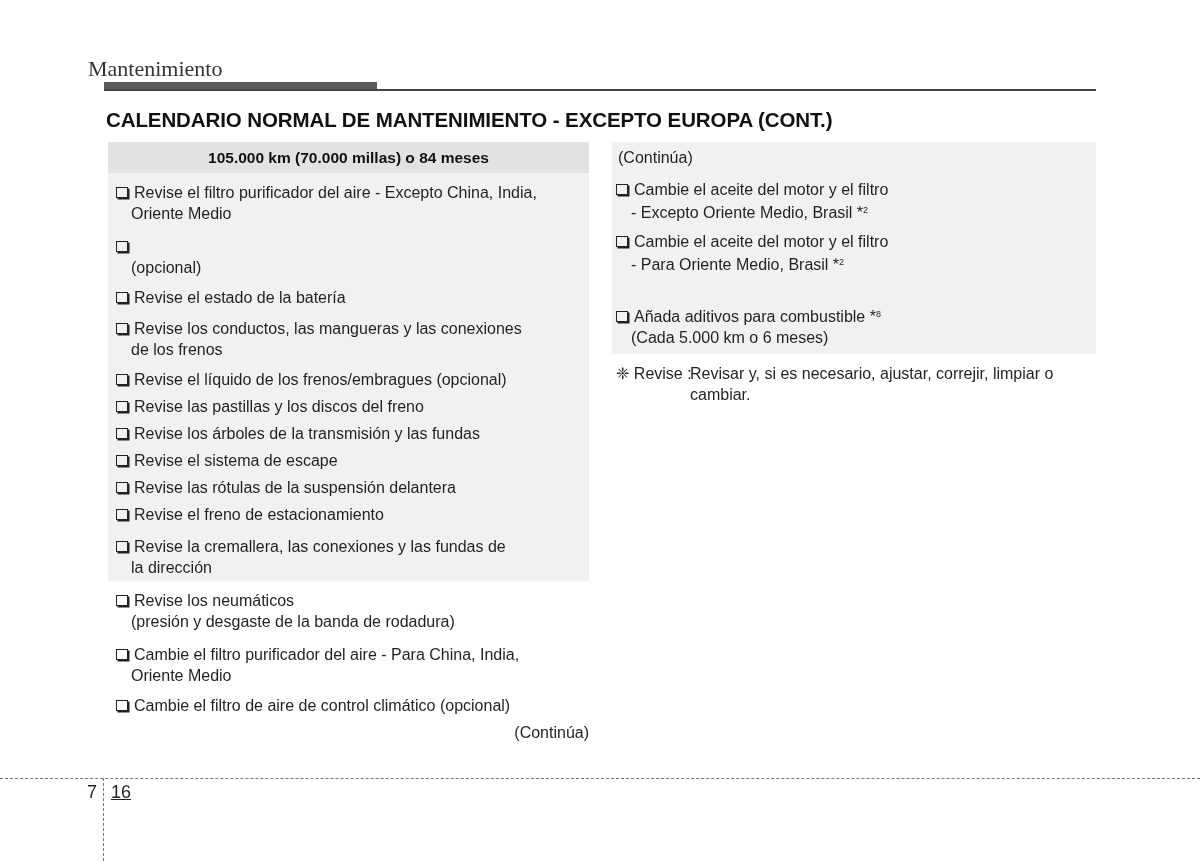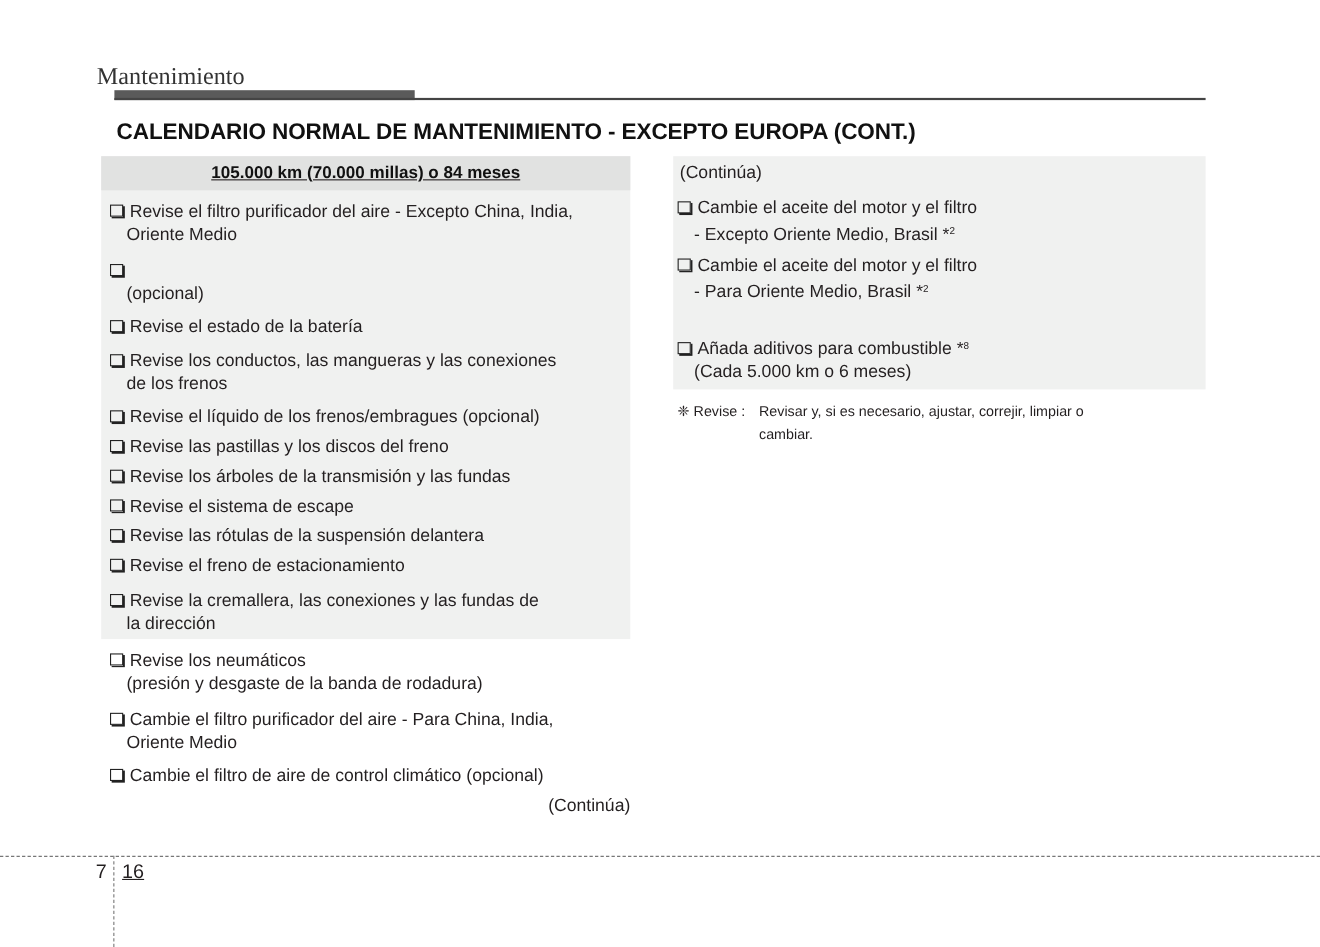--- a/index.html
+++ b/index.html
@@ -2,29 +2,29 @@
 <html><head>
 <meta charset="utf-8">
 <style>
   html, body { margin:0; padding:0; background:#fff; }
   body { width:1200px; height:861px; position:relative; overflow:hidden; font-family:"Liberation Sans", sans-serif; color:#231f20; }
   .section-title { position:absolute; left:88px; top:56px; font-family:"Liberation Serif", serif; font-size:22px; color:#333; }
   .bar-dark { position:absolute; left:104px; top:82px; width:273px; height:9px; background:#5a5a5a; }
   .bar-line { position:absolute; left:104px; top:89px; width:992px; height:2px; background:#444; }
   .page-heading { position:absolute; left:106px; top:108px; font-size:20.5px; font-weight:bold; letter-spacing:-0.1px; color:#111; }
   .panel { position:absolute; background:#f0f1f0; }
-  .left-panel { left:92px; top:142px; width:481px; height:439px;text-decoration:underline; }
+  .left-panel { left:108px; top:142px; width:481px; height:439px; }
   .right-panel { left:612px; top:142px; width:484px; height:212px; }
   .left-header { background:#e1e2e1; height:31px; display:flex; align-items:center; justify-content:center; font-weight:bold; font-size:15.5px; color:#111; }
   .item { position:absolute; left:8px; font-size:16px; line-height:21px; color:#231f20; white-space:pre; }
   .cb { display:inline-block; width:12px; height:11px; border:1px solid #222; box-shadow:1.5px 1.5px 0 #222; margin-right:6px; vertical-align:0px; box-sizing:border-box; }
   .indent { padding-left:15px; }
   .cont-left { position:absolute; right:0px; top:582px; font-size:16px; }
   .cont-right { position:absolute; left:6px; top:7px; font-size:16px; }
-  .note { position:absolute; left:616px; top:363px; font-size:13px; line-height:21px; }
+  .note { position:absolute; left:616px; top:363px; font-size:16px; line-height:21px; }
   .note-body { position:absolute; left:74px; top:0; width:400px; white-space:pre; }
   sup { font-size:9px; vertical-align:5px; }
   .footer-h { position:absolute; left:0; top:778px; width:1200px; border-top:1.5px dashed #777; }
   .footer-v { position:absolute; left:103px; top:778px; height:83px; border-left:1.5px dashed #777; }
   .page-chapter { position:absolute; left:87px; top:782px; font-size:18px; }
   .page-num { position:absolute; left:111px; top:782px; font-size:18px;text-decoration:underline; }
 </style>
 </head>
 <body>
 

